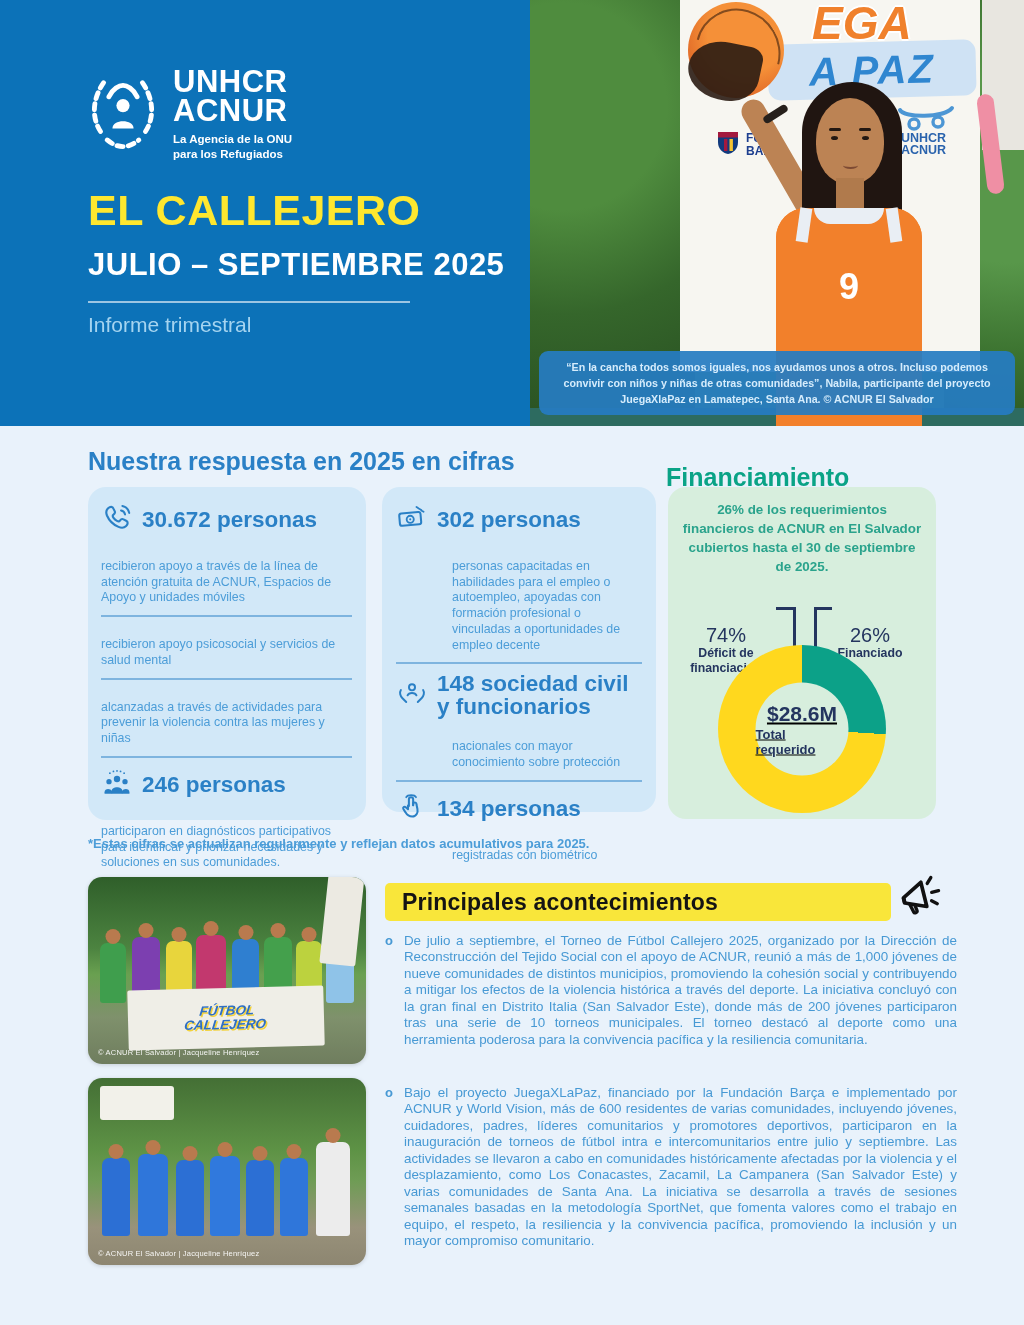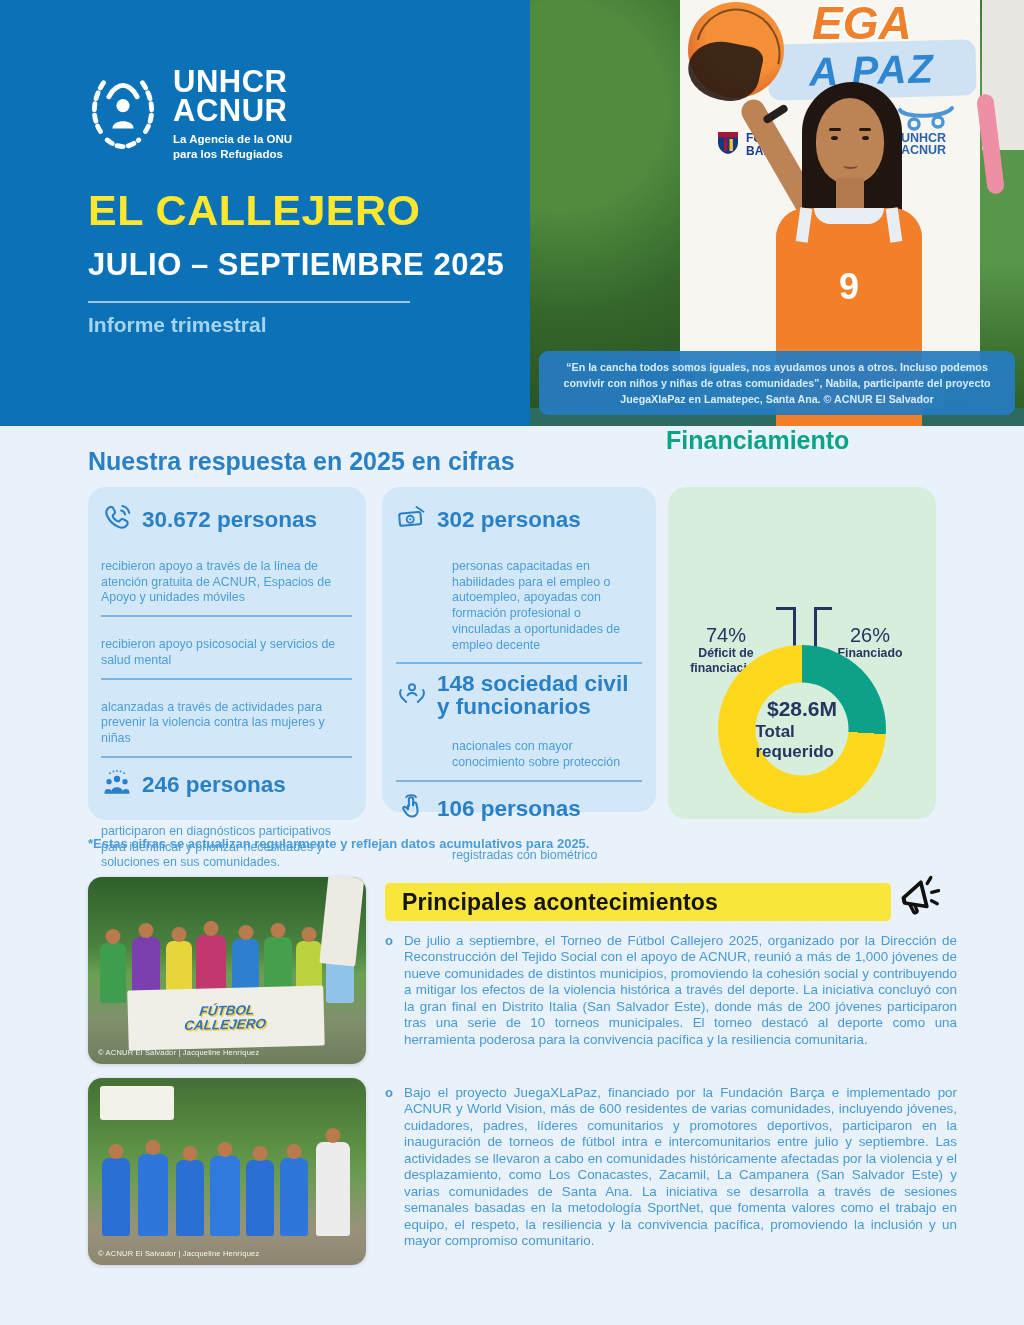--- a/index.html
+++ b/index.html
@@ -7,21 +7,21 @@
   .page{position:relative;width:1024px;height:1325px;margin:0 auto;background:#e9f2fb;overflow:hidden;}
 
   
   .header{position:absolute;left:0;top:0;width:100%;height:426px;background:#0c72b8;}
   .logo{position:absolute;left:86px;top:68px;display:flex;gap:13px;align-items:flex-start;}
   .logo-text .org{color:#fff;font-weight:800;font-size:31px;line-height:.92;letter-spacing:.5px;}
   .logo-text .tag{color:#fff;font-weight:700;font-size:11.5px;line-height:1.3;margin-top:7px;}
   .country{position:absolute;left:88px;top:186px;color:#ffe72f;font-size:43px;font-weight:800;letter-spacing:.5px;}
   .period{position:absolute;left:88px;top:247px;color:#fff;font-size:31px;font-weight:800;letter-spacing:.5px;}
   .rule{position:absolute;left:88px;top:301px;width:322px;height:2px;background:rgba(255,255,255,.6);}
-  .subtitle{position:absolute;left:88px;top:313px;color:#a5d4f0;font-size:21px;font-weight:700;}
+  .subtitle{position:absolute;left:88px;top:313px;color:#a5d4f0;font-size:21px;font-weight:400;}
 
   
   .hero{position:absolute;left:530px;top:0;width:494px;height:426px;overflow:hidden;background:#5d9349;}
   .treeL{position:absolute;left:0;top:0;width:165px;height:426px;
     background:radial-gradient(circle at 20% 25%,#4f8c3e 0 30%,#35662b 60%,#274d20 100%);}
   .treeR{position:absolute;right:0;top:0;width:80px;height:426px;
     background:radial-gradient(circle at 80% 40%,#58974a 0 35%,#3c7330 70%,#2c5624 100%);}
   .hero-white{position:absolute;right:0;top:0;width:42px;height:150px;background:#e8e6e0;}
   .court{position:absolute;left:0;bottom:0;width:100%;height:18px;background:#2d6b60;}
   .banner{position:absolute;left:150px;top:-20px;width:300px;height:392px;background:#f7f6f1;border-radius:0 0 6px 6px;}
@@ -64,36 +64,36 @@
   .card1{left:88px;top:487px;width:278px;height:333px;padding-left:13px;}
   .card2{left:382px;top:487px;width:274px;height:325px;}
   .stat-head{display:flex;align-items:center;gap:9px;color:#2a80c6;font-weight:800;font-size:22.5px;line-height:1.02;}
   .stat-head svg{flex:0 0 auto;}
   .stat-desc{font-size:12.4px;color:#4c9dd8;line-height:1.27;margin-top:20px;font-weight:500;}
   .card2 .stat-desc{margin-left:56px;}
   .divider{border:none;border-top:2px solid rgba(42,128,198,.5);margin:9px 0;}
   .footnote{position:absolute;left:88px;top:836px;font-size:13px;color:#4c9dd8;font-weight:600;}
 
   
-  .fund-title{position:absolute;left:666px;top:426px;font-size:25px;font-weight:800;color:#0aa386;}
+  .fund-title{position:absolute;left:666px;top:463px;font-size:25px;font-weight:800;color:#0aa386;}
   .panel{position:absolute;left:668px;top:487px;width:268px;height:332px;background:#d7eedd;border-radius:18px;}
   .fund-summary{position:absolute;left:14px;right:14px;top:13px;text-align:center;color:#2aa38c;font-weight:700;font-size:13.4px;line-height:1.42;}
   .lab{position:absolute;text-align:center;color:#24355f;}
   .lab .pct{font-size:20px;font-weight:400;line-height:1.05;margin-top:40px;}
   .lab .txt{font-size:12.3px;font-weight:600;line-height:1.2;}
   .lab74{left:2px;top:98px;width:112px;}
   .lab26{left:152px;top:98px;width:100px;}
   .conn74{position:absolute;left:108px;top:120px;width:17px;height:54px;border-top:3px solid #24355f;border-right:3px solid #24355f;}
   .conn26{position:absolute;left:146px;top:120px;width:15px;height:58px;border-top:3px solid #24355f;border-left:3px solid #24355f;}
   .donut{position:absolute;left:50px;top:158px;width:168px;height:168px;border-radius:50%;
     background:conic-gradient(#0ca188 0 26%,#ffd81e 26% 100%);}
   .hole{position:absolute;left:50%;top:50%;transform:translate(-50%,-50%);width:93px;height:93px;border-radius:50%;
-    background:#d7eedd;display:flex;flex-direction:column;align-items:center;justify-content:center;}
+    background:#d7eedd;display:flex;flex-direction:column;align-items:center;justify-content:center;text-decoration:underline;}
   .hole .val{font-size:21px;font-weight:800;color:#24355f;}
-  .hole .cap{font-size:17px;font-weight:600;color:#24355f;margin-top:1px;}
+  .hole .cap{font-size:13px;font-weight:600;color:#24355f;margin-top:1px;}
 
   
   .events-bar{position:absolute;left:385px;top:883px;width:506px;height:38px;background:#f9e63a;border-radius:5px;
     display:flex;align-items:center;padding-left:17px;box-sizing:border-box;}
   .events-title{font-size:23px;font-weight:800;color:#141414;letter-spacing:.2px;}
   .megaphone{position:absolute;left:894px;top:871px;}
   .bullet{position:absolute;left:385px;width:572px;display:flex;gap:11px;}
   .b1{top:933px;}
   .b2{top:1085px;}
   .marker{color:#4799d4;font-weight:700;font-size:13px;line-height:1.25;}
@@ -286,29 +286,30 @@
     <div class="stat-desc">nacionales con mayor conocimiento sobre protección</div>
     <hr class="divider">
     <div class="stat-head">
       <span>
         <svg width="32" height="32" viewBox="0 0 36 36">
             <path d="M11.5 7c1.5-3 9.5-3 11 0" stroke="#2a80c6" stroke-width="2" fill="none" stroke-linecap="round"></path>
             <path d="M14.5 17V9.5a2.4 2.4 0 014.8 0V16" fill="none" stroke="#2a80c6" stroke-width="2.3" stroke-linecap="round"></path>
             <path d="M19.3 16v-2.5c2.8-1.4 3.8 0 3.8 1.9l1 4.8c.8 3.8-1 8.6-5.8 8.6-3.8 0-5.7-1.4-7.6-4.8l-2.4-3.8c-1-1.7 1-3.3 2.7-1.9l2.5 2.2v-4.2" fill="none" stroke="#2a80c6" stroke-width="2.3" stroke-linejoin="round" stroke-linecap="round"></path>
           </svg>
       </span>
-      <span><span>106</span> <span>personas</span></span>
+      <span><span>134</span> <span>personas</span></span>
     </div>
     <div class="stat-desc">registradas con biométrico</div>
   </div>
 
   <div class="footnote">*Estas cifras se actualizan regularmente y reflejan datos acumulativos para 2025.</div>
 
   <div class="fund-title">Financiamiento</div>
   <div class="panel">
+    <div class="fund-summary">26% de los requerimientos financieros de ACNUR en El Salvador cubiertos hasta el 30 de septiembre de 2025.</div>
     <div class="lab lab74">
       <div class="pct">74%</div>
       <div class="txt">Déficit de financiación</div>
     </div>
     <div class="lab lab26">
       <div class="pct">26%</div>
       <div class="txt">Financiado</div>
     </div>
     <div class="conn74"></div>
     <div class="conn26"></div>

